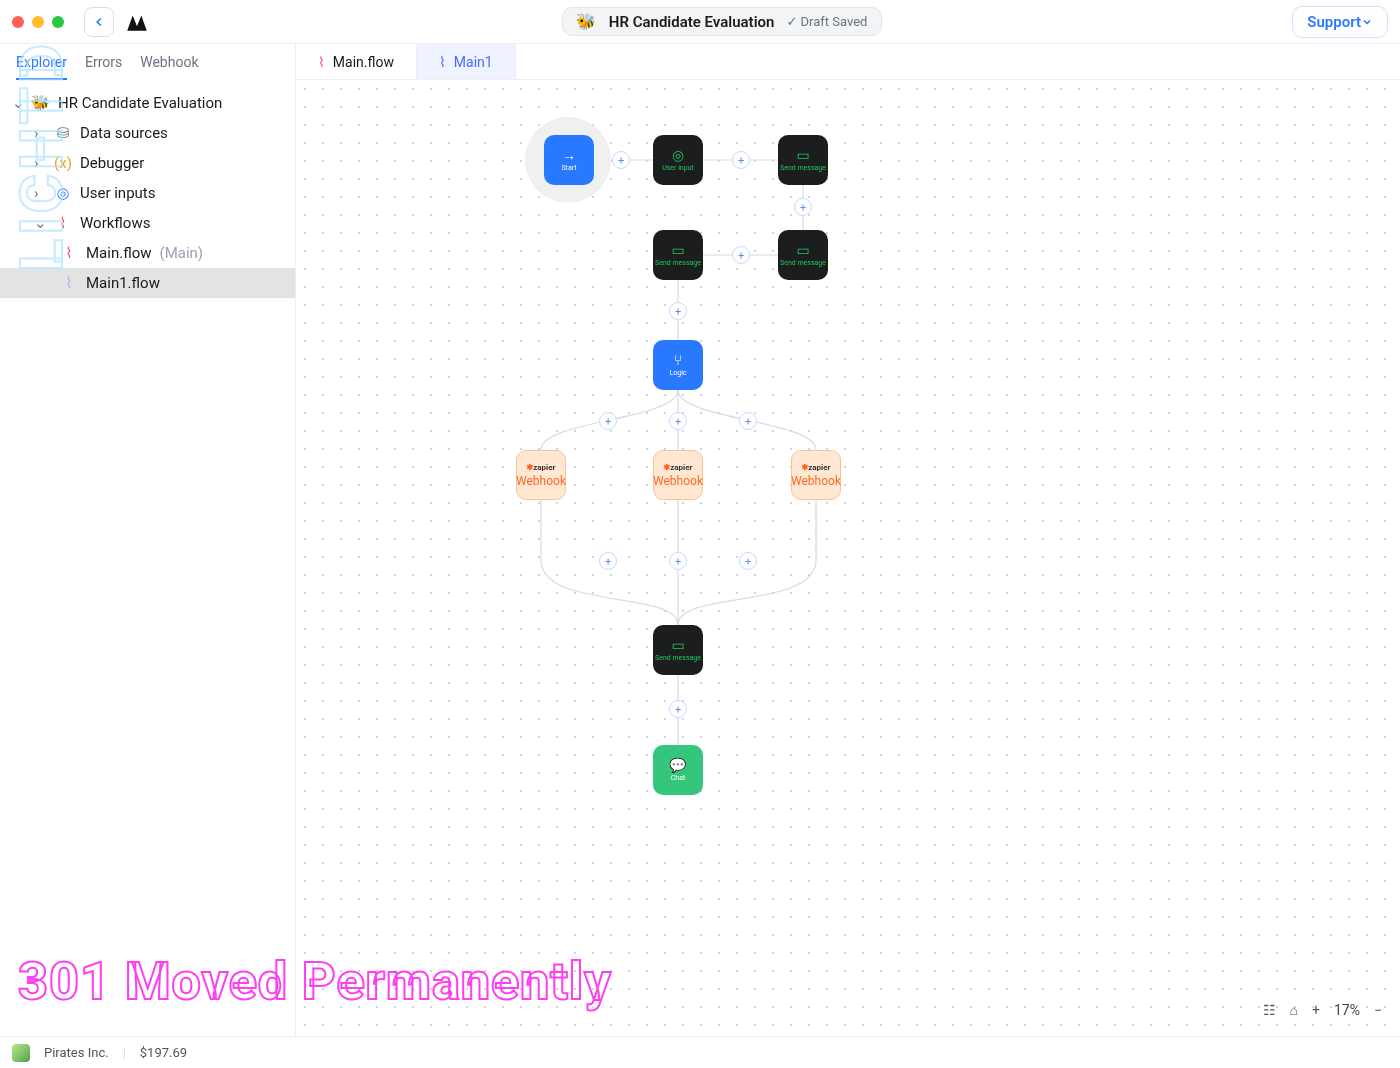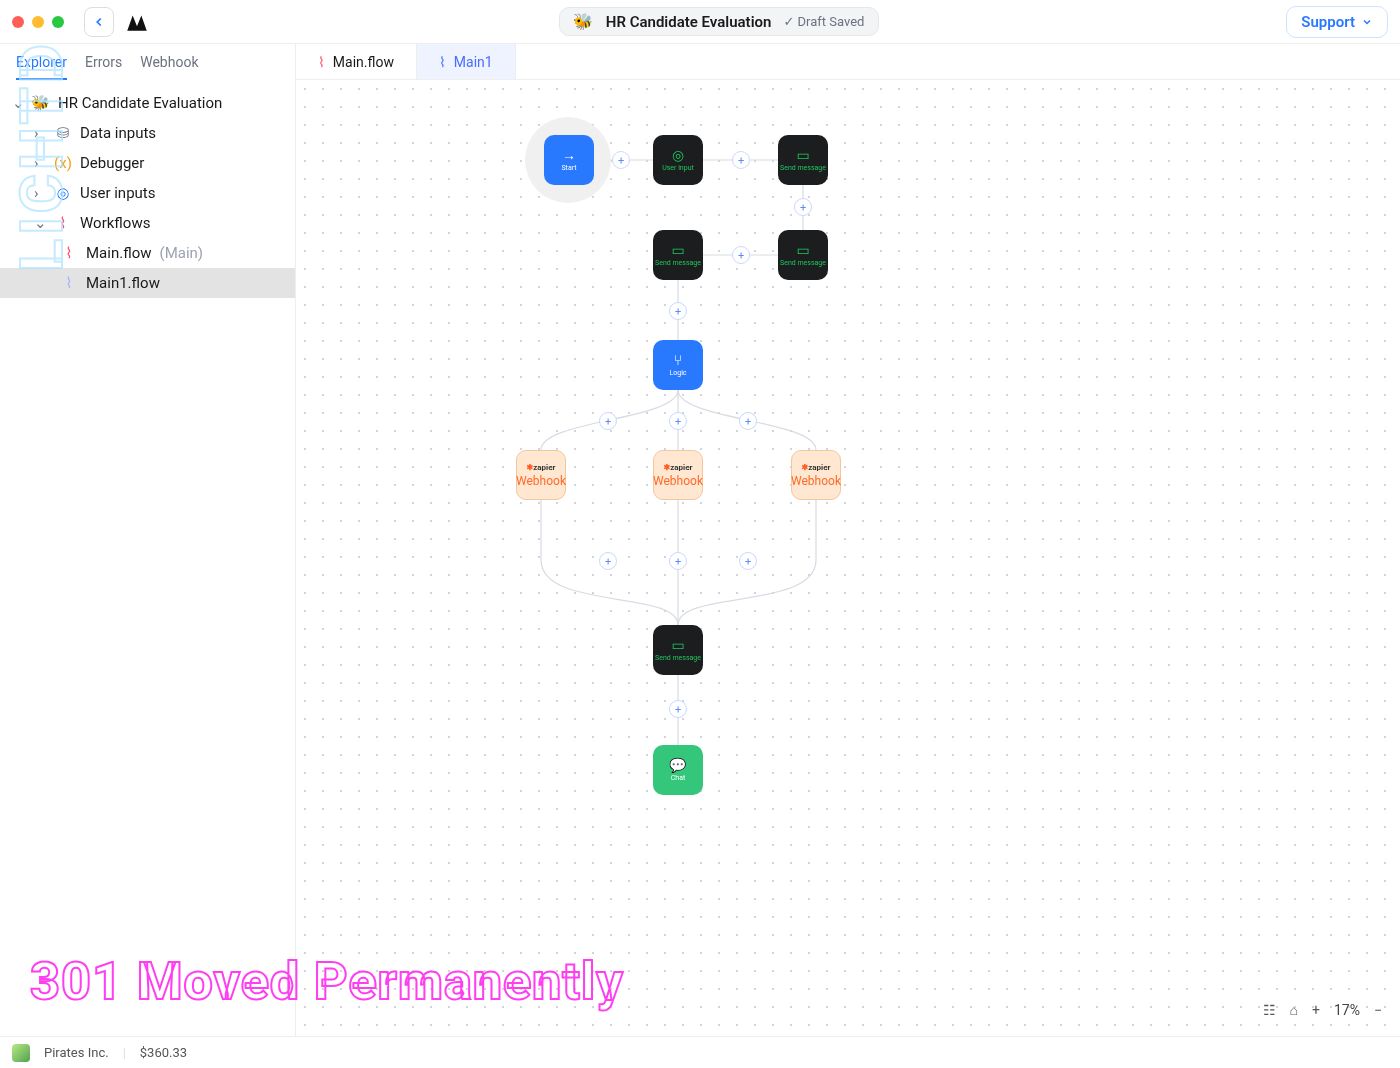--- a/index.html
+++ b/index.html
@@ -10,21 +10,21 @@
 
 .topbar { height: 44px; display: flex; align-items: center; padding: 0 12px; gap: 8px; border-bottom: 1px solid #eee; }
 .traffic { display: flex; gap: 8px; margin-right: 12px; }
 .traffic span { width: 12px; height: 12px; border-radius: 50%; }
 .t-red { background: #ff5f57; } .t-yel { background: #febc2e; } .t-grn { background: #28c840; }
 .backbtn { width: 30px; height: 30px; border: 1px solid #ddd; border-radius: 8px; display:flex;align-items:center;justify-content:center;color:#2979ff;cursor:pointer;}
 .logo { width: 30px; height: 30px; display:flex;align-items:center;justify-content:center;font-size:22px;font-weight:700;}
 .titlebox { margin-left: auto; margin-right: auto; display:flex;align-items:center;gap:12px;background:#f3f4f6;border:1px solid #e5e7eb;border-radius:10px;padding:4px 14px;}
 .titlebox .ttl { font-weight:600; font-size:15px;}
 .titlebox .saved { font-size:13px; color:#6b7280;}
-.supportbtn { border:1px solid #cfe2ff; color:#2979ff; font-weight:600; padding:6px 14px; border-radius:10px; display:flex;align-items:center;gap:6px;cursor:pointer;font-size:15px;}
+.supportbtn { border:1px solid #cfe2ff; color:#2979ff; font-weight:600; padding:6px 14px; border-radius:10px; display:flex;align-items:center;cursor:pointer;font-size:15px;}
 .leftpane { width:296px; border-right:1px solid #eee; display:flex; flex-direction:column;}
 .sidetabs { display:flex; gap:18px; padding:0 16px; align-items:center; height:36px; font-size:14px;}
 .sidetabs .tab { color:#6b7280; cursor:pointer;}
 .sidetabs .tab.active { color:#2979ff; border-bottom:2px solid #2979ff; padding-bottom:8px; margin-bottom:-9px;}
 
 .rightpane { flex:1; display:flex; flex-direction:column; position:relative;}
 .filetabs { height:36px; display:flex; border-bottom:1px solid #eee;}
 .filetab { padding:0 22px; display:flex;align-items:center;gap:8px; border-right:1px solid #eee; font-size:14px; cursor:pointer;}
 .filetab .flowicon { color:#ff4f6e; font-size:14px;}
 .filetab.active { background:#eef3ff; color:#4a6cff;}
@@ -66,21 +66,21 @@
 .node-dark .nicon{color:#22c55e;}
 .start-halo{position:absolute;width:86px;height:86px;border-radius:50%;background:#f0f0f0;}
 
 .plus{position:absolute;width:18px;height:18px;border:1px solid #c9d8ff;border-radius:50%;background:#fff;display:flex;align-items:center;justify-content:center;color:#5a8cff;font-size:11px;}
 
 
 .zoomctl{position:absolute;right:18px;bottom:18px;display:flex;align-items:center;gap:14px;color:#444;font-size:14px;}
 .zoomctl .glyph{cursor:pointer;color:#555;}
 
 
-.ghosttext{position:absolute;left:30px;bottom:56px;font-size:52px;font-weight:800;letter-spacing:1px;color:transparent;-webkit-text-stroke:2px #ff3ef2;}
+.ghosttext{position:absolute;left:18px;bottom:56px;font-size:52px;font-weight:800;letter-spacing:1px;color:transparent;-webkit-text-stroke:2px #ff3ef2;}
 .footer{position:absolute;bottom:0;left:0;right:0;height:32px;border-top:1px solid #eee;display:flex;align-items:center;gap:14px;padding:0 12px;font-size:13px;color:#555;}
 .footer .sep{color:#ddd;}
 .footer .avatar{width:18px;height:18px;border-radius:4px;background:linear-gradient(135deg,#b8e986,#50a14f);}
 
 
 .wm{position:absolute;left:6px;top:40px;font-size:60px;font-weight:800;letter-spacing:4px;color:transparent;-webkit-text-stroke:2px #aee3ff;writing-mode:vertical-rl;transform:rotate(180deg);pointer-events:none;opacity:.7;}
 </style>
 </head>
 <body>
 
@@ -126,21 +126,21 @@
       </div>
       <div class="tree">
         <div class="node">
           <span class="caret">⌄</span>
           <span class="ico-box">🐝</span>
           <span>HR Candidate Evaluation</span>
         </div>
         <div class="node ind1">
           <span class="caret">›</span>
           <span class="ico-box ico-db">⛁</span>
-          <span>Data inputs</span>
+          <span>Data sources</span>
         </div>
         <div class="node ind1">
           <span class="caret">›</span>
           <span class="ico-box ico-fx">(x)</span>
           <span>Debugger</span>
         </div>
         <div class="node ind1">
           <span class="caret">›</span>
           <span class="ico-box ico-ui">◎</span>
           <span>User inputs</span>
@@ -273,15 +273,15 @@
       </div>
     </div>
   </div>
 
   <div class="ghosttext">301 Moved Permanently</div>
 
   <div class="footer">
     <span class="avatar"></span>
     <span>Pirates Inc.</span>
     <span class="sep">|</span>
-    <span>$360.33</span>
+    <span>$197.69</span>
   </div>
 </div>
 
 </body></html>

